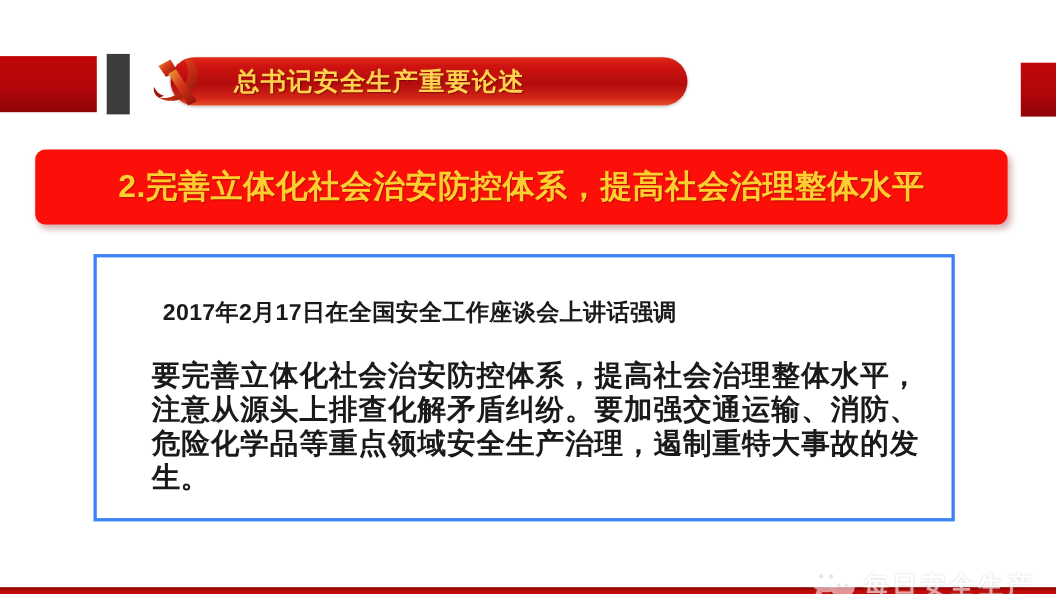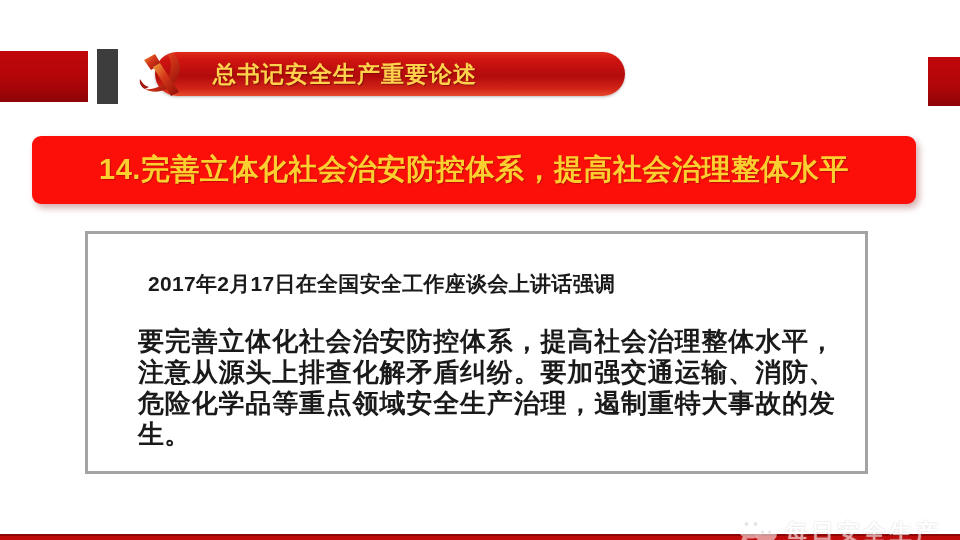--- a/index.html
+++ b/index.html
@@ -102,21 +102,21 @@
     text-shadow: 1px 1px 1px rgba(120,10,0,0.45);
   }
 
   
   .content-box {
     position: absolute;
     left: 85px;
     top: 195px;
     width: 783px;
     height: 243px;
-    border: 3px solid #a3a3a3;
+    border: 3px solid #3b82f6;
     background: #ffffff;
     box-sizing: border-box;
   }
   .content-date {
     position: absolute;
     left: 60px;
     top: 36px;
     font-size: 21px;
     font-weight: bold;
     color: #1a1a1a;
@@ -222,21 +222,21 @@
 
       <path d="M12 41 C8 39 6 35 7 31 C9 35 12 38 16 39 Z" fill="#a3180c"></path>
 
       <path d="M11 12 L22 6 L28 16 L18 22 Z" fill="url(#embGrad)"></path>
 
       <path d="M20 19 L27 15 L46 44 L38 48 Z" fill="url(#embGrad)"></path>
     </svg>
   </div>
 
   <div class="title-bar">
-    <div class="title-text">14.完善立体化社会治安防控体系，提高社会治理整体水平</div>
+    <div class="title-text">2.完善立体化社会治安防控体系，提高社会治理整体水平</div>
   </div>
 
   <div class="content-box">
     <div class="content-date">2017年2月17日在全国安全工作座谈会上讲话强调</div>
     <div class="content-body">要完善立体化社会治安防控体系，提高社会治理整体水平，注意从源头上排查化解矛盾纠纷。要加强交通运输、消防、危险化学品等重点领域安全生产治理，遏制重特大事故的发生。</div>
   </div>
 
   <div class="bottom-band"></div>
 
   <div class="watermark">

